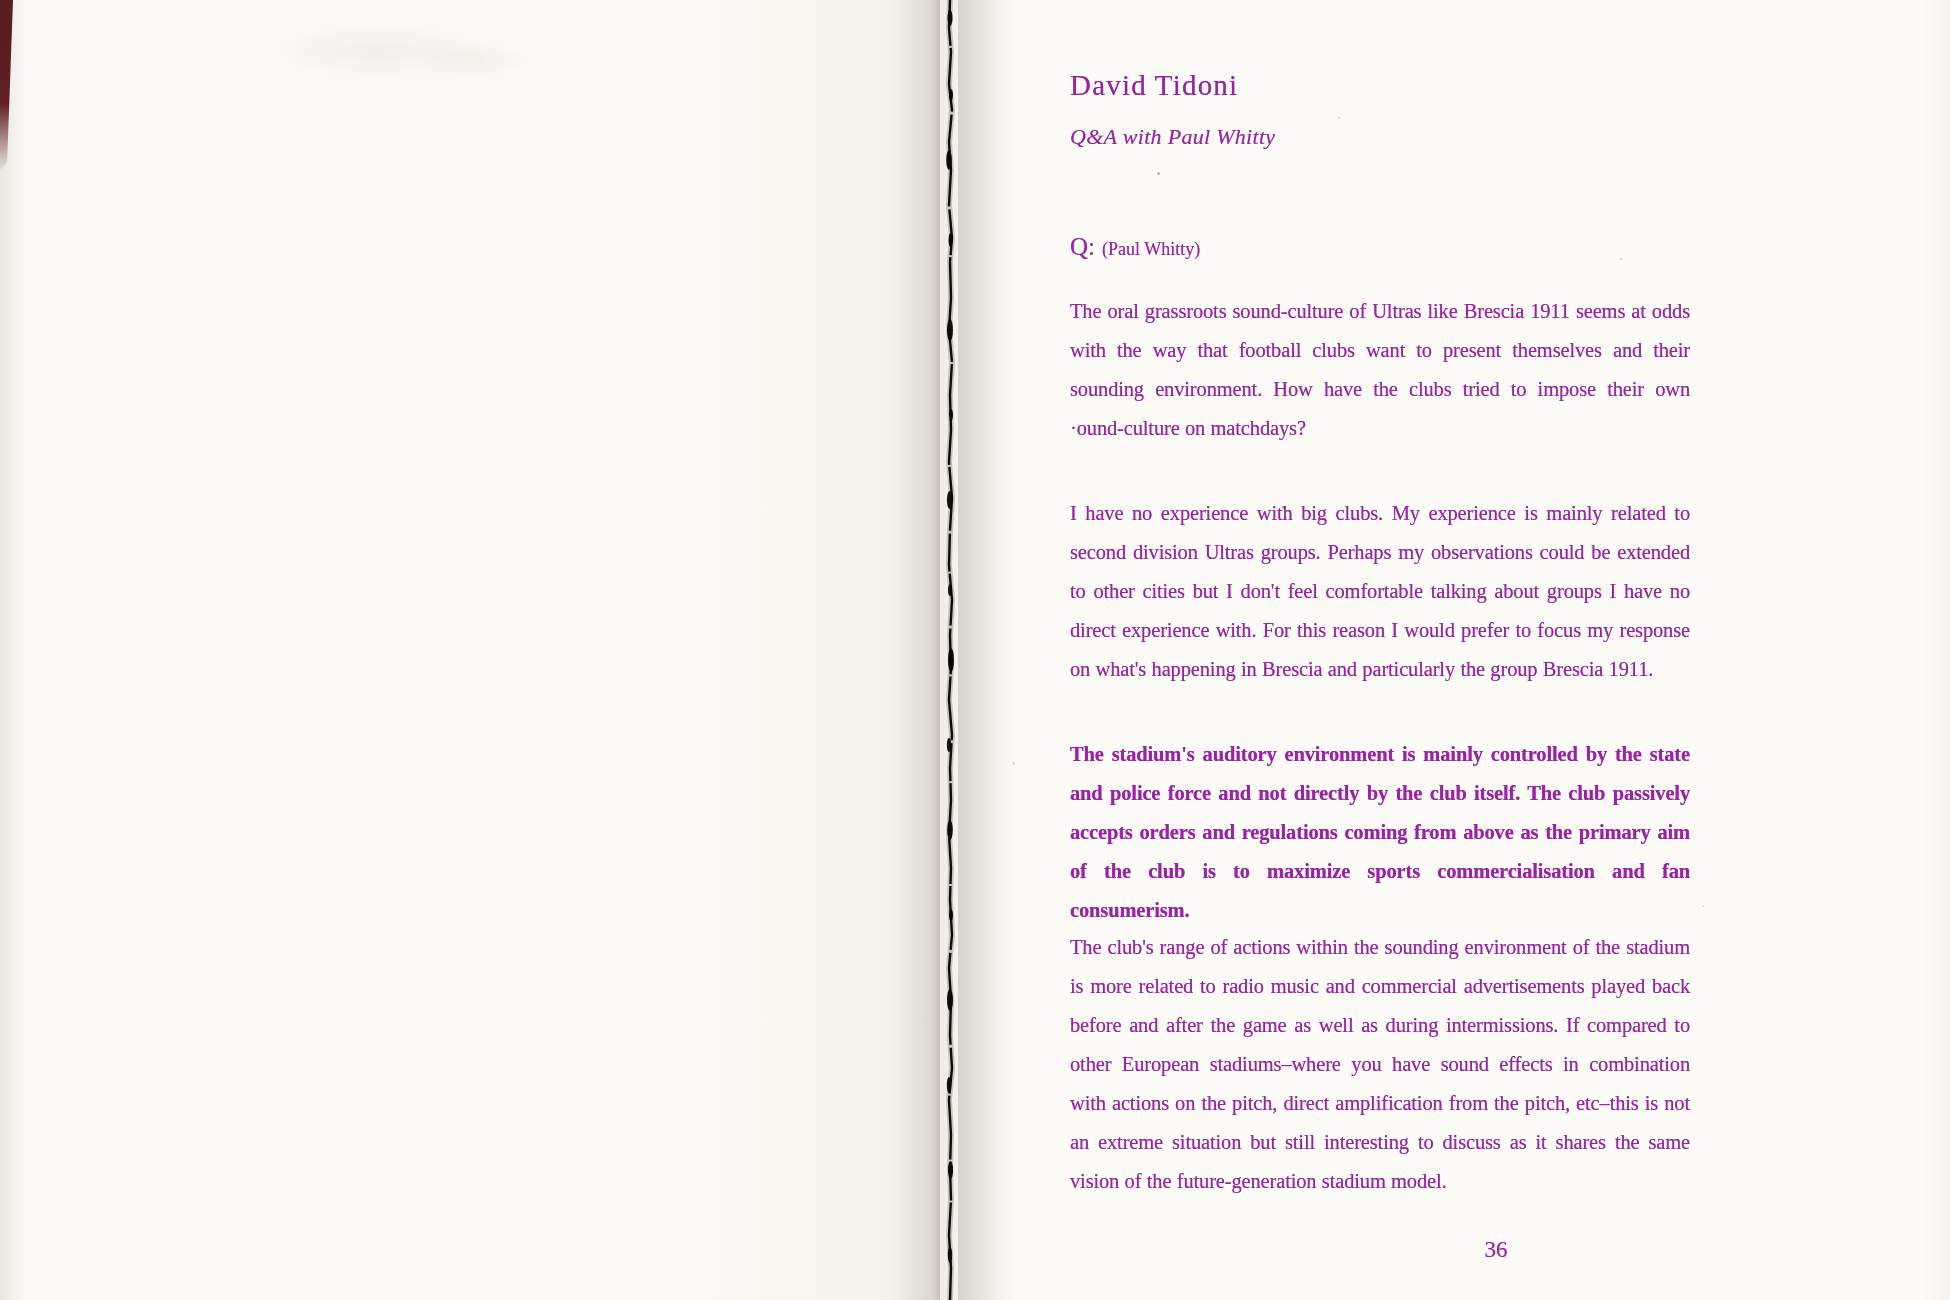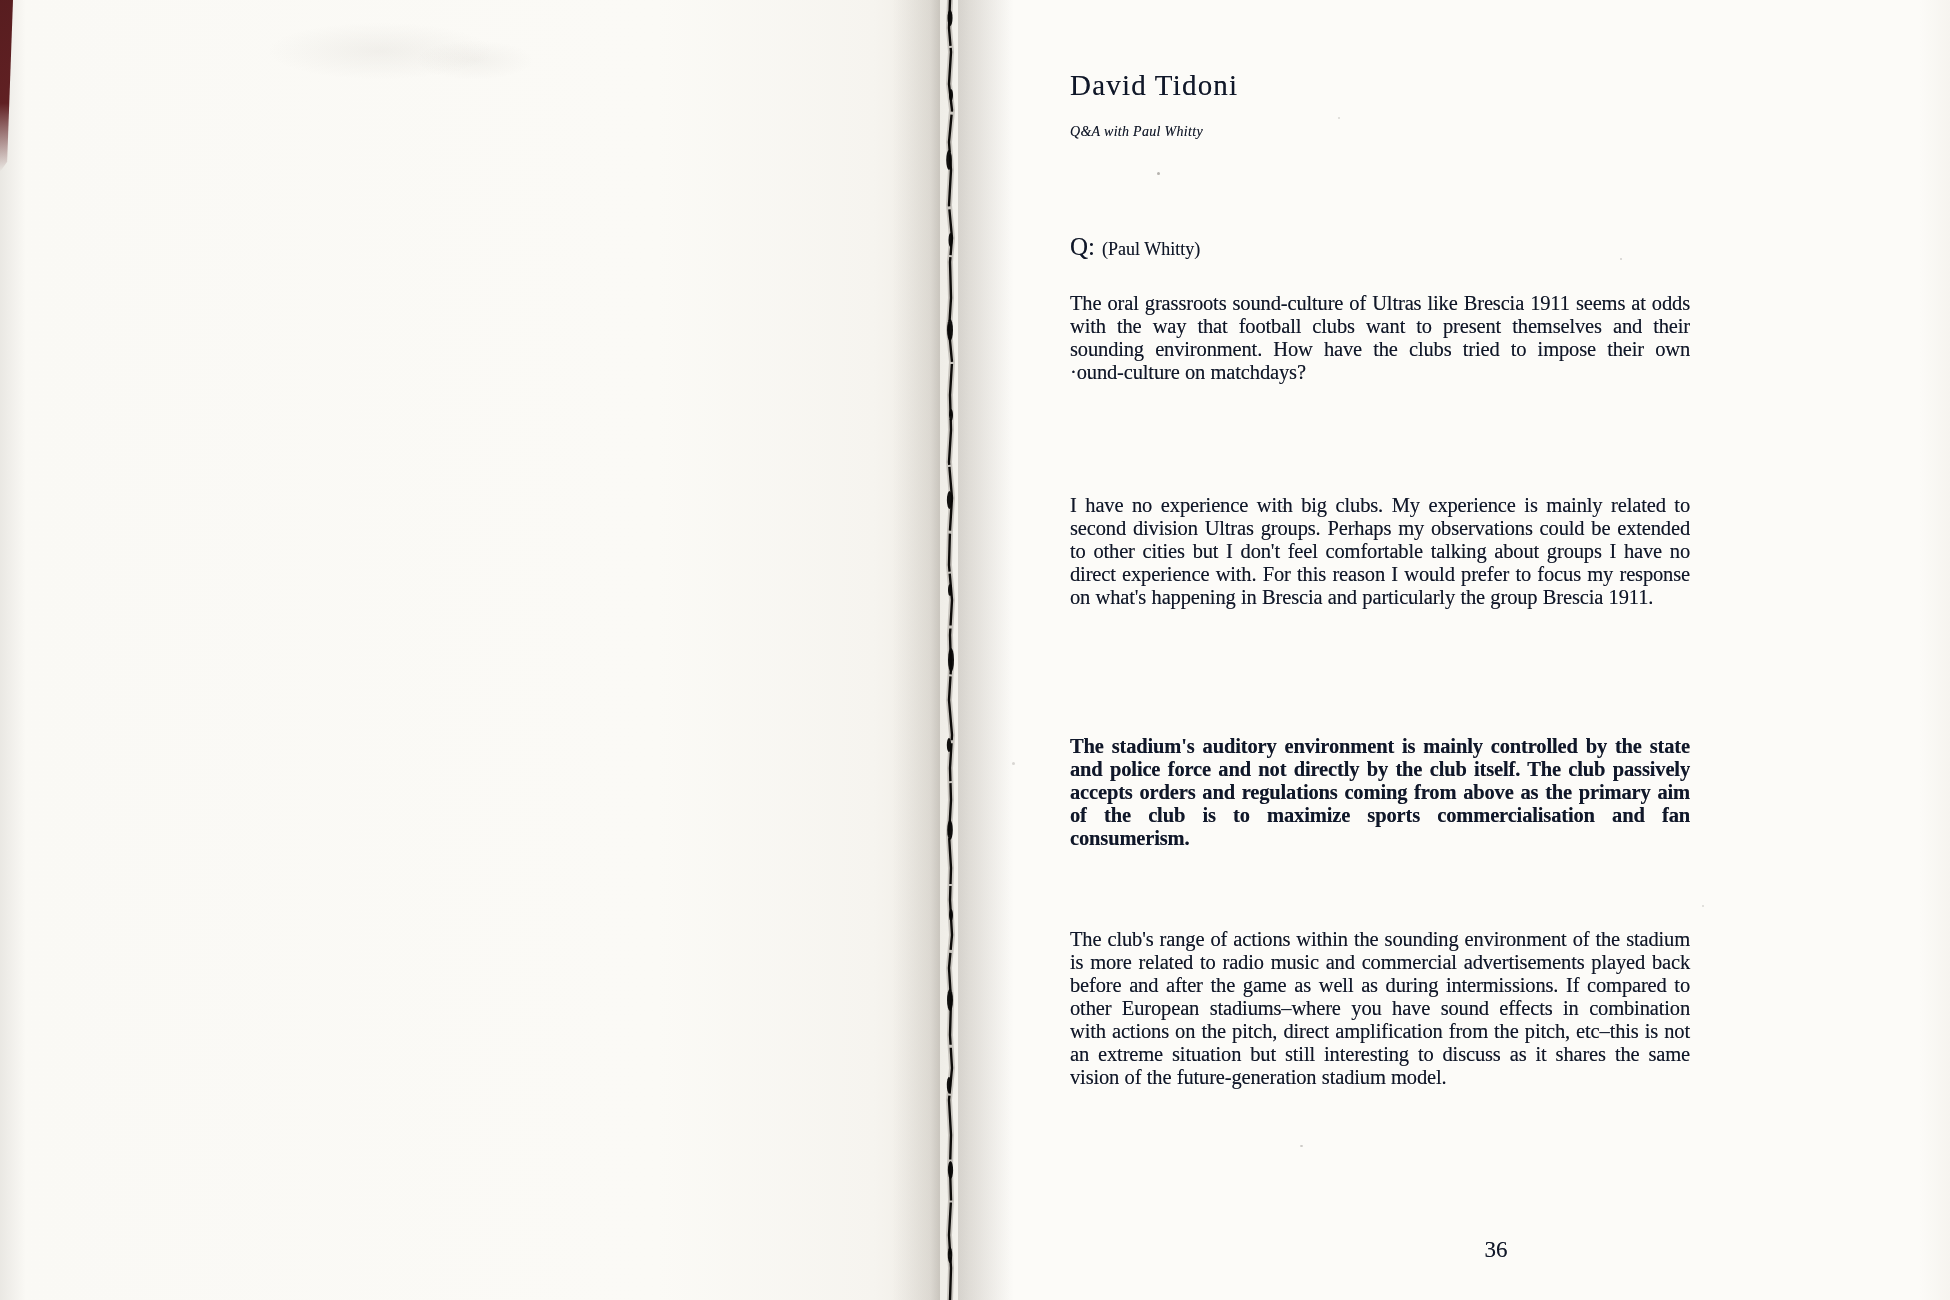--- a/index.html
+++ b/index.html
@@ -1,20 +1,20 @@
 <!DOCTYPE html>
 <html><head>
 <meta charset="utf-8">
 <style>
   html,body { margin:0; padding:0; background:#e8e6e0; }
   .scan {
     position:relative; width:1950px; height:1300px; overflow:hidden;
     background:#fcfbf8;
     font-family:"Liberation Serif","DejaVu Serif",serif;
-    color:#0f172a;
+    color:#a21caf;
   }
   
   .page-left {
     position:absolute; left:0; top:0; width:940px; height:1300px;
     background:linear-gradient(90deg,#faf9f5 0%,#fbfaf6 70%,#f6f4ef 93%,#edeae3 100%);
   }
   .edge-shade-left {
     position:absolute; left:0; top:0; width:26px; height:1300px;
     background:linear-gradient(90deg,rgba(90,80,70,.10),rgba(0,0,0,0));
   }
@@ -39,29 +39,29 @@
   }
   .gutter-shadow-r {
     position:absolute; left:958px; top:0; width:56px; height:1300px;
     background:linear-gradient(90deg,rgba(40,30,20,.15),rgba(0,0,0,0));
   }
   .gutter { position:absolute; left:938px; top:0; width:24px; height:1300px; }
   
   .col { position:absolute; left:1070px; width:620px; }
   .page-title { top:50px; font-size:29px; letter-spacing:1.2px; font-weight:400;
     text-shadow:0 0 .6px rgba(23,20,17,.55); }
-  .subtitle { top:124px; font-size:14px; font-style:italic; letter-spacing:.3px;
+  .subtitle { top:124px; font-size:22px; font-style:italic; letter-spacing:.3px;
     text-shadow:0 0 .5px rgba(23,20,17,.45); }
   .speaker-line { text-shadow:0 0 .5px rgba(23,20,17,.45); }
   .speaker-line .mark { font-size:25px; }
   .speaker-line .name { font-size:18px; margin-left:7px; }
   .q-line { top:233px; }
   .a-line { top:455px; }
   .body-par {
-    font-size:20.5px; line-height:23px; text-align:justify; margin:0;
+    font-size:20.5px; line-height:39px; text-align:justify; margin:0;
     letter-spacing:-0.15px; word-spacing:.4px;
     text-shadow:0 0 .55px rgba(23,20,17,.5);
   }
   .p-q1 { top:292px; }
   .p-a1 { top:494px; }
   .p-a2 { top:735px;font-weight:bold; }
   .p-a3 { top:928px; }
   .p-a4 { top:1144px; }
   .folio { position:absolute; left:1468px; top:1237px; width:56px; text-align:center;
     font-size:23px; text-shadow:0 0 .5px rgba(23,20,17,.45); }

